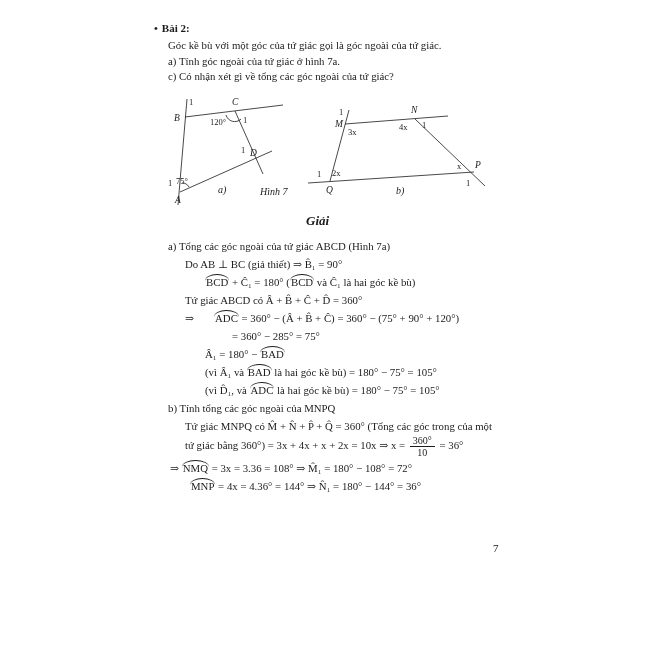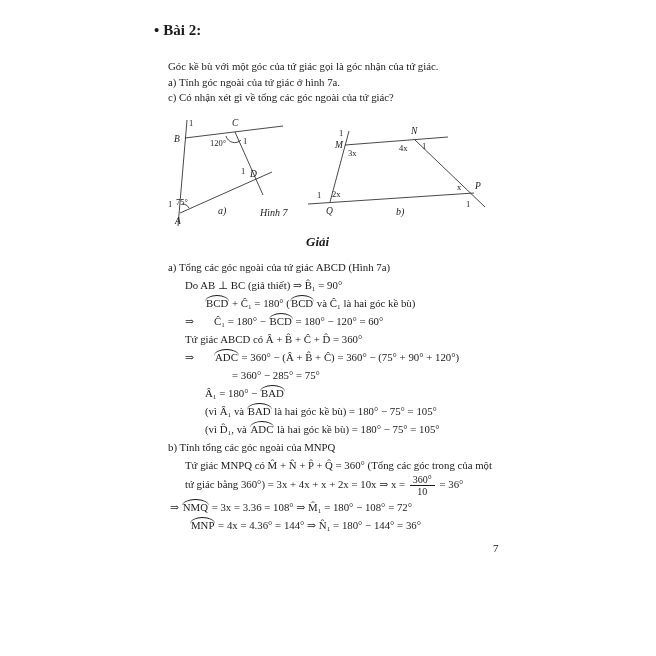--- a/index.html
+++ b/index.html
@@ -3,21 +3,21 @@
 <meta charset="utf-8">
 <style>
   html,body{margin:0;padding:0;}
   body{background:#e8e8e8;}
   .page{
     width:656px;height:656px;position:relative;background:#ffffff;
     font-family:"Liberation Serif","DejaVu Serif",serif;color:#1b1b1b;
     overflow:hidden;
   }
   .content{position:absolute;left:154px;top:22px;width:420px;}
-  .title-row{font-size:15px;margin-bottom:20px;font-family:Liberation Serif, serif;}
+  .title-row{font-size:11px;margin-bottom:4px;font-family:Liberation Serif, serif;}
   .title-row .bullet{font-weight:bold;margin-right:4px;}
   .title-row .title-text{font-weight:bold;}
   .pline{font-size:10.8px;line-height:15.5px;padding-left:14px;white-space:nowrap;}
   .figures{position:relative;height:104px;margin-top:10px;}
   .figures svg{position:absolute;left:-6px;top:0;}
   .svg-letter{font-family:"Liberation Serif",serif;font-style:italic;font-size:9.5px;fill:#1b1b1b;}
   .svg-num{font-family:"Liberation Serif",serif;font-size:8.5px;fill:#1b1b1b;}
   .svg-caption{font-family:"Liberation Serif",serif;font-style:italic;font-size:10px;fill:#1b1b1b;}
   .giai{font-size:13px;font-weight:bold;font-style:italic;padding-left:152px;margin-top:14px;margin-bottom:8px;}
   .solution{font-size:10.8px;}
@@ -37,21 +37,21 @@
 </head>
 <body>
 
 <div class="page">
   <div class="content">
 
     <div class="title-row">
       <span class="bullet">•</span><span class="title-text">Bài 2:</span>
     </div>
 
-    <div class="pline">Góc kề bù với một góc của tứ giác gọi là góc nhận của tứ giác.</div>
+    <div class="pline">Góc kề bù với một góc của tứ giác gọi là góc ngoài của tứ giác.</div>
     <div class="pline">a) Tính góc ngoài của tứ giác ở hình 7a.</div>
     <div class="pline">c) Có nhận xét gì về tổng các góc ngoài của tứ giác?</div>
 
     <div class="figures">
       <svg width="360" height="110" viewBox="0 0 360 110">
         <g stroke="#1b1b1b" stroke-width="0.8" fill="none">
           <line x1="39" y1="4" x2="30" y2="110"></line>
           <line x1="37" y1="22" x2="135" y2="10"></line>
           <line x1="87" y1="16" x2="115" y2="79"></line>
           <line x1="32" y1="97" x2="124" y2="56"></line>
@@ -97,21 +97,20 @@
         <text class="svg-caption" x="112" y="100">Hình 7</text>
       </svg>
     </div>
 
     <div class="giai">Giải</div>
 
     <div class="solution">
         <div class="sline" style="padding-left: 14px;"><span>a) Tổng các góc ngoài của tứ giác ABCD (Hình 7a)</span></div>
         <div class="sline" style="padding-left: 31px;"><span>Do AB ⊥ BC (giả thiết) ⇒ B̂₁ = 90°</span></div>
         <div class="sline" style="padding-left: 51px;"><span class="arc">BCD</span><span> + Ĉ₁ = 180° (</span><span class="arc">BCD</span><span> và Ĉ₁ là hai góc kề bù)</span></div>
-        <div class="sline" style="padding-left: 31px;"><span>⇒</span><span class="gap"></span><span>Ĉ₁ = 180° − </span><span class="arc">BCD</span><span> = 180° − 120° = 60°</span></div>
         <div class="sline" style="padding-left: 31px;"><span>Tứ giác ABCD có Â + B̂ + Ĉ + D̂ = 360°</span></div>
         <div class="sline" style="padding-left: 31px;"><span>⇒</span><span class="gap"></span><span class="arc">ADC</span><span> = 360° − (Â + B̂ + Ĉ) = 360° − (75° + 90° + 120°)</span></div>
         <div class="sline" style="padding-left: 78px;"><span>= 360° − 285° = 75°</span></div>
         <div class="sline" style="padding-left: 51px;"><span>Â₁ = 180° − </span><span class="arc">BAD</span></div>
         <div class="sline" style="padding-left: 51px;"><span>(vì Â₁ và </span><span class="arc">BAD</span><span> là hai góc kề bù) = 180° − 75° = 105°</span></div>
         <div class="sline" style="padding-left: 51px;"><span>(vì D̂₁, và </span><span class="arc">ADC</span><span> là hai góc kề bù) = 180° − 75° = 105°</span></div>
         <div class="sline" style="padding-left: 14px;"><span>b) Tính tổng các góc ngoài của MNPQ</span></div>
         <div class="sline" style="padding-left: 31px;"><span>Tứ giác MNPQ có M̂ + N̂ + P̂ + Q̂ = 360° (Tổng các góc trong của một</span></div>
         <div class="sline" style="padding-left: 31px;"><span>tứ giác bằng 360°) = 3x + 4x + x + 2x = 10x ⇒ x = </span><span class="frac"><span class="num">360°</span><span class="den">10</span></span><span> = 36°</span></div>
         <div class="sline" style="padding-left: 16px;"><span>⇒ </span><span class="arc">NMQ</span><span> = 3x = 3.36 = 108° ⇒ M̂₁ = 180° − 108° = 72°</span></div>

